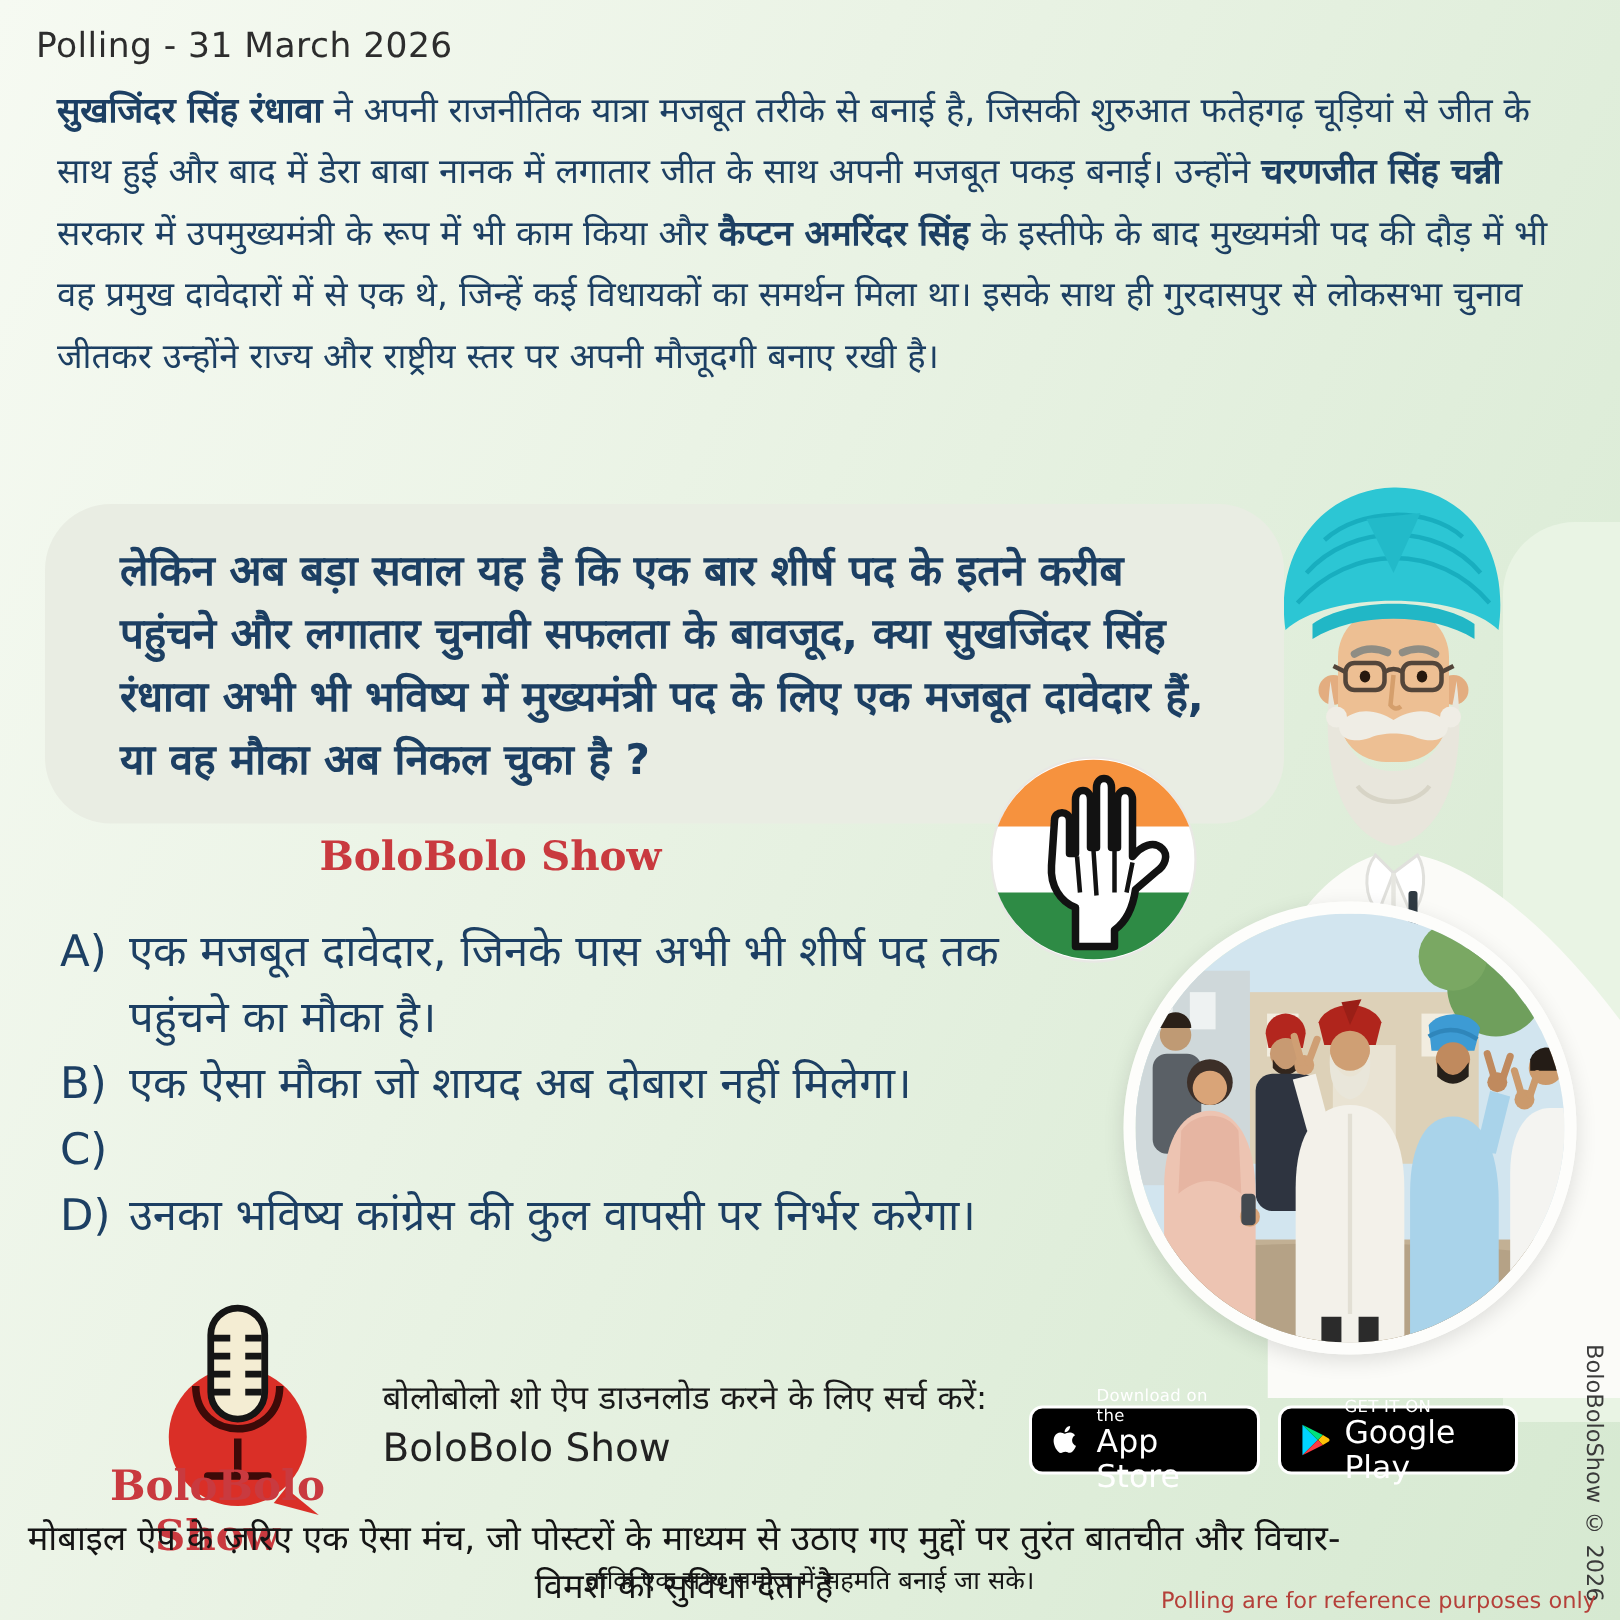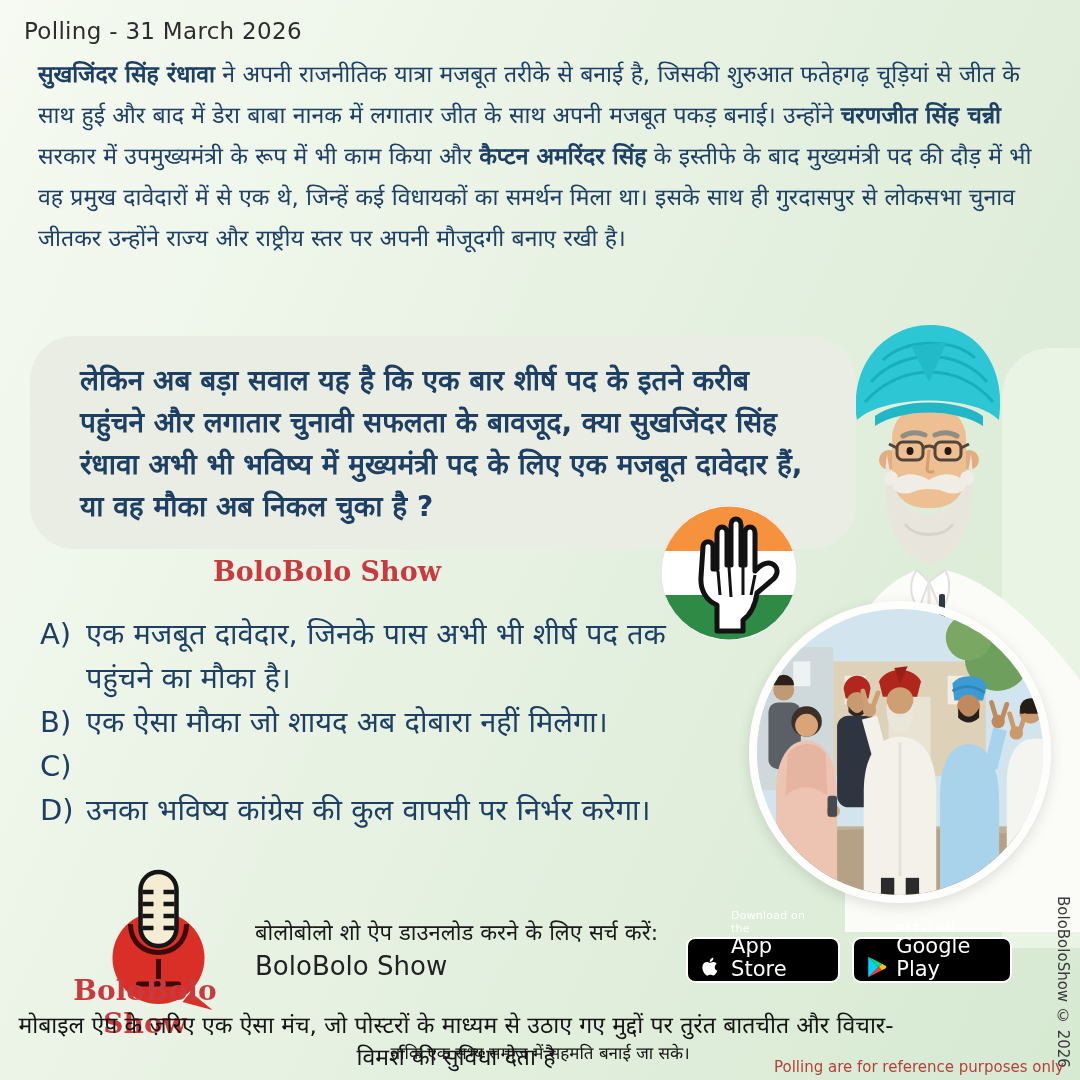--- a/index.html
+++ b/index.html
@@ -20,21 +20,21 @@
   .opt .txt{width:620px}
   .panel{position:absolute;left:1002px;top:348px;width:78px;height:600px;background:#e9f4e4;border-top-left-radius:48px}
   .portrait{position:absolute;left:845px;top:320px;width:235px;height:612px}
   .congress{position:absolute;left:659px;top:503px;width:140px;height:140px}
   .groupwrap{position:absolute;left:749px;top:601px;width:302px;height:302px;border:8px solid #fdfdfb;border-radius:50%;overflow:hidden;box-shadow:0 4px 14px rgba(0,0,0,.12)}
   .miclogo{position:absolute;left:88px;top:866px;width:145px;height:150px}
   .footbrand{position:absolute;left:38px;top:974px;width:214px;text-align:center;font-size:28px}
   .search{position:absolute;left:255px;top:918px;width:440px;text-align:left;color:#1a1a1a}
   .search .l1{font-size:22px;line-height:30px}
   .search .l2{font-size:26px;line-height:36px;color:#222}
-  .badge{position:absolute;top:937px;height:46px;background:#000;border:2px solid #fff;border-radius:9px;display:flex;align-items:flex-end;color:#fff;padding:0 12px;gap:9px}
+  .badge{position:absolute;top:937px;height:46px;background:#000;border:2px solid #fff;border-radius:9px;display:flex;align-items:center;color:#fff;padding:0 12px;gap:9px}
   .badge .col{display:flex;flex-direction:column;justify-content:center}
   .badge .small{font-size:11px;line-height:13px;letter-spacing:.2px}
   .badge .big{font-size:21px;line-height:23px;font-weight:500}
   #appstore{left:686px;width:154px}
   #gplay{left:852px;width:160px}
   .tag1{position:absolute;left:0;top:1008px;width:912px;text-align:center;font-size:23px;color:#141414}
   .tag2{position:absolute;left:0;top:1041px;width:1080px;text-align:center;font-size:17px;color:#141414}
   .vert{position:absolute;right:8px;top:896px;writing-mode:vertical-rl;font-size:15px;color:#3a3a3a}
   .disc{position:absolute;right:16px;top:1058px;font-size:15px;color:#b5403a}
   svg{display:block;width:100%;height:100%}

